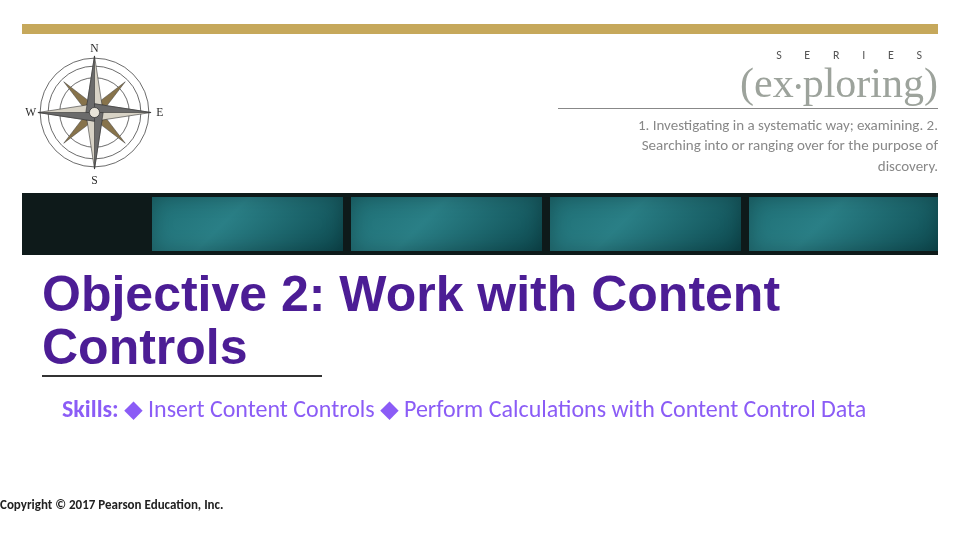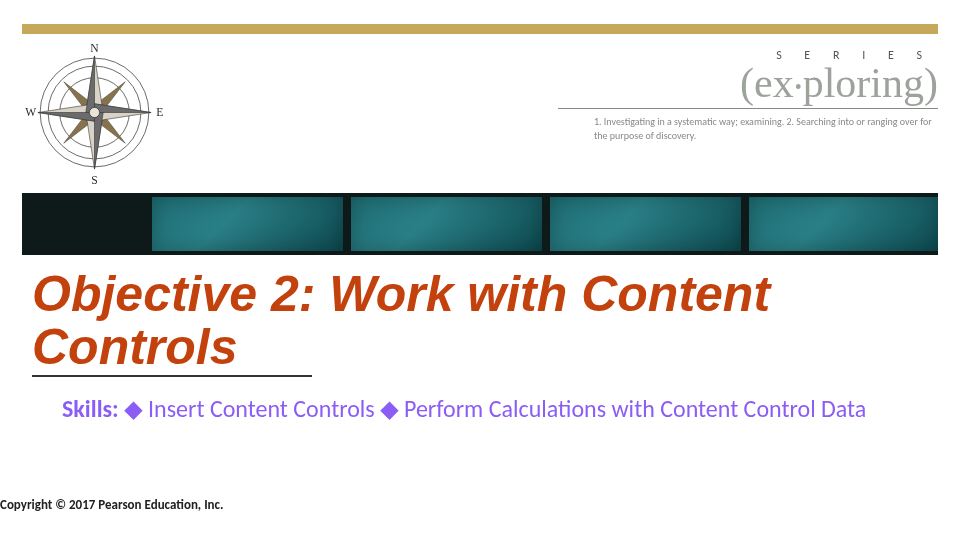--- a/index.html
+++ b/index.html
@@ -16,29 +16,29 @@
   .compass { width: 145px; height: 145px; position: relative; }
   .compass svg { width: 100%; height: 100%; }
 
   
   .brand { width: 380px; text-align: right; padding-top: 8px; }
   .series-label { font-size: 12px; letter-spacing: 10px; color: #555; font-weight: 400; padding-right: 6px; }
   .exploring-word { font-family: Georgia, 'Times New Roman', serif; font-size: 42px; color: #9da39c; line-height: 1; }
   .exploring-word .paren { font-weight: 400; }
   .exploring-word .dot { font-size: 20px; vertical-align: middle; margin: 0 1px; }
   .brand-underline { border-bottom: 1px solid #888; margin: 4px 0 6px 0; width: 100%; }
-  .definition { font-size: 10px; color: #888; line-height: 1.35; text-align: left; padding-left: 36px; }
+  .definition { font-size: 15px; color: #888; line-height: 1.35; text-align: right; padding-left: 36px; }
 
   
   .teal-band { position: absolute; top: 193px; left: 22px; right: 22px; height: 62px; background: #0e1a1a; display: flex; gap: 8px; padding: 4px 0 4px 130px; overflow: hidden; }
   .teal-seg { flex: 1; background: linear-gradient(135deg, #1e6e74 0%, #2a7f86 40%, #0d4a50 100%); box-shadow: inset 0 0 20px rgba(0,0,0,0.25); }
   .teal-seg.last { margin-right: -2px; }
 
   
-  .title { position: absolute; top: 268px; left: 32px; right: 50px; font-size: 50px; font-weight: 700; color: #c2410c; font-family: Arial, Helvetica, sans-serif; line-height: 1.05; font-style: italic; }
+  .title { position: absolute; top: 268px; left: 42px; right: 50px; font-size: 50px; font-weight: 700; color: #4c1d95; font-family: Arial, Helvetica, sans-serif; line-height: 1.05; }
   .title-underline { border-bottom: 2px solid #333; width: 280px; margin-top: 2px; }
 
   
   .skills { position: absolute; top: 394px; left: 62px; right: 70px; font-size: 24px; color: #8b5cf6; line-height: 1.25; }
   .skills .label { font-weight: 700; }
 
   
   .footer { position: absolute; bottom: 28px; left: 0; right: 0; text-align: left; font-size: 13px; font-weight: 700; color: #222; }
 </style>
 </head>

